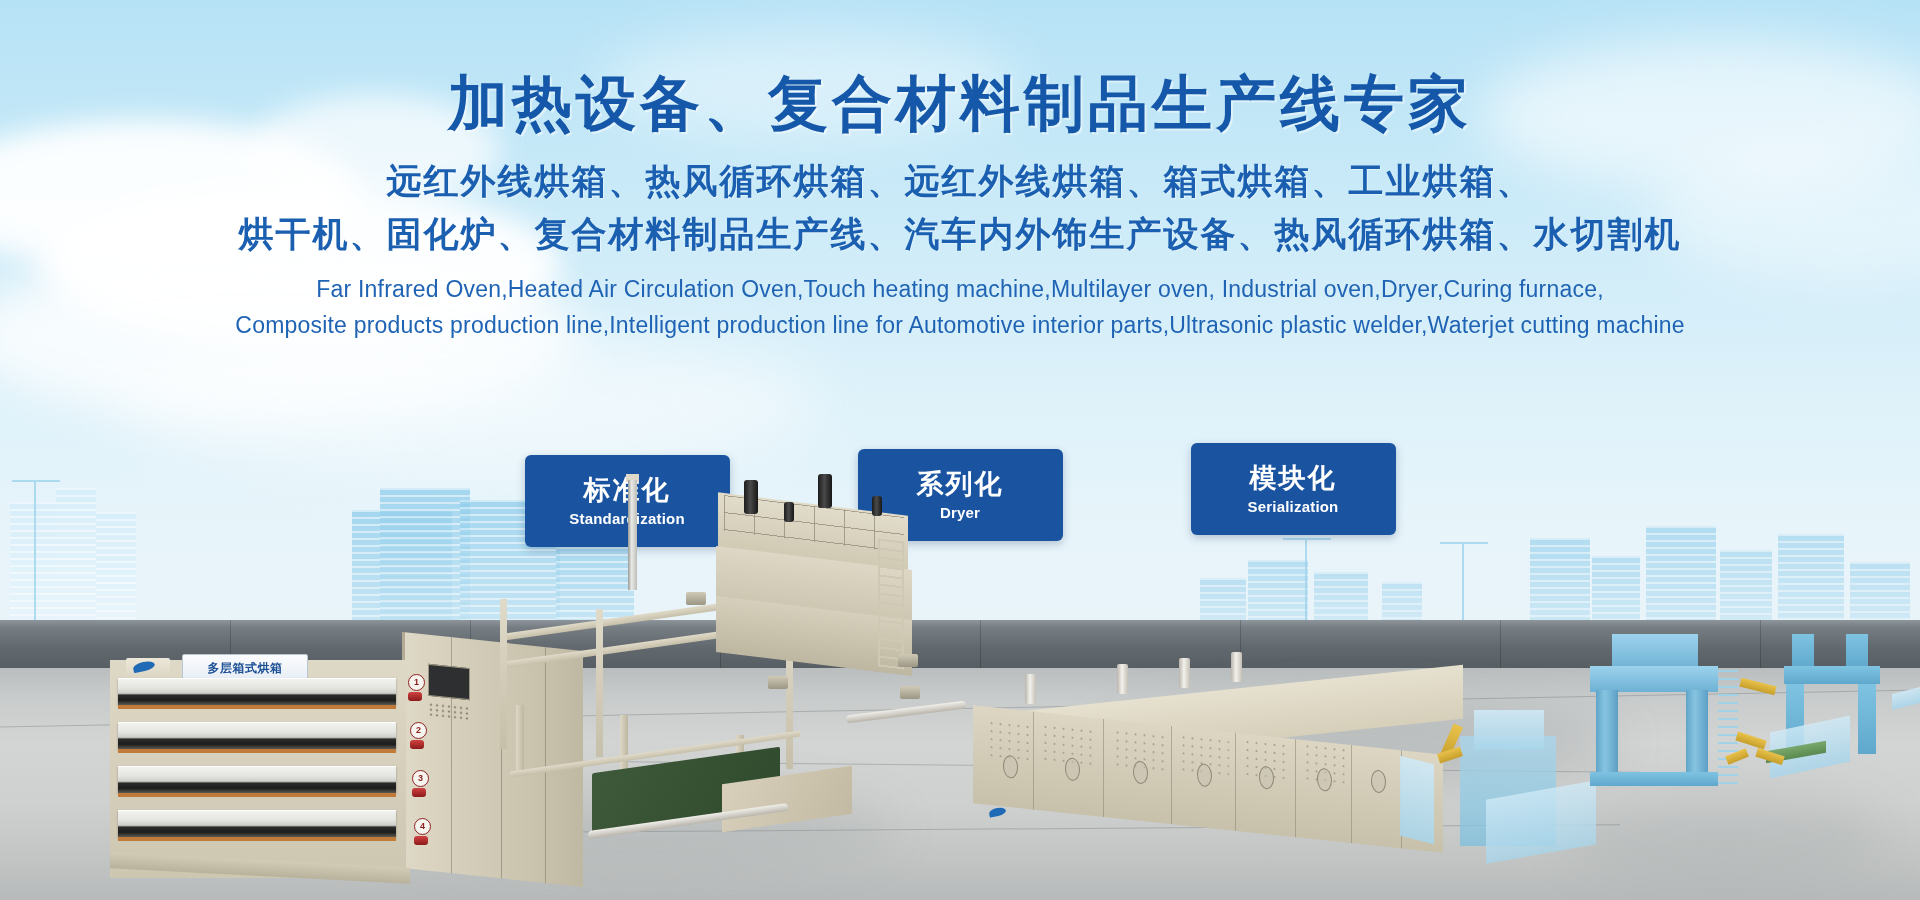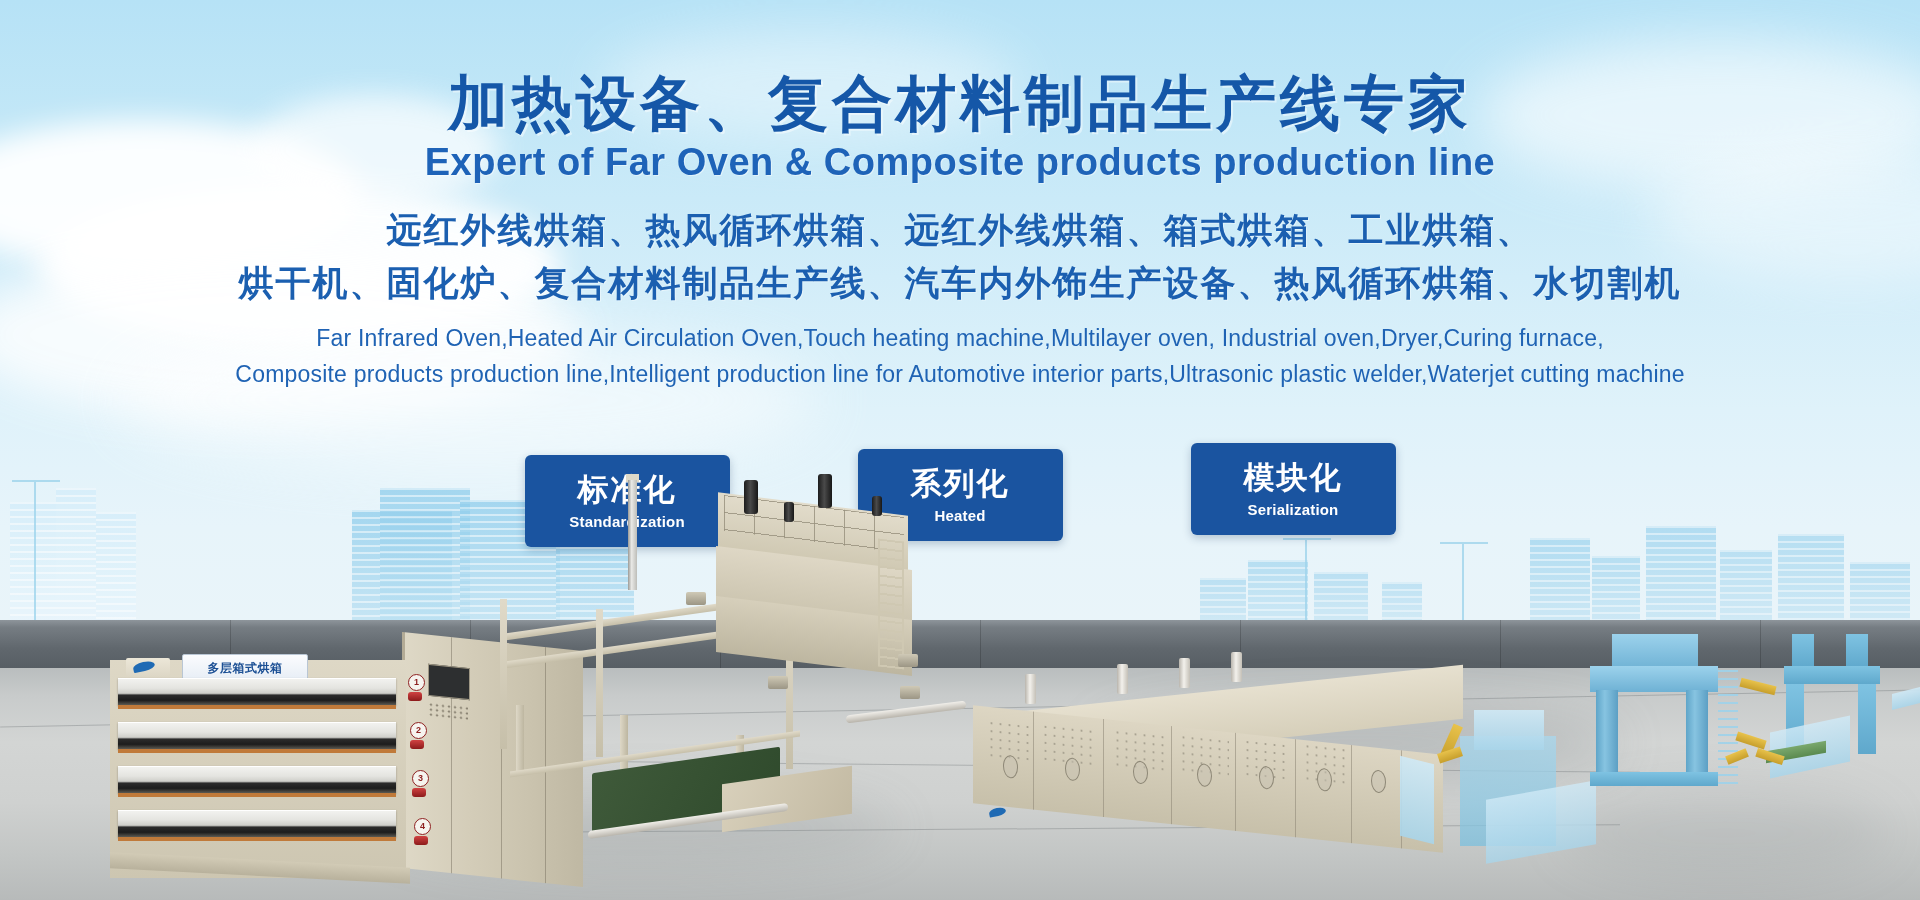--- a/index.html
+++ b/index.html
@@ -81,21 +81,21 @@
   }
 
   
   .badges{position:absolute;left:0;top:455px;width:1920px;display:flex;justify-content:center;align-items:flex-start;}
   .badge{
     width:205px;height:92px;background:#1a54a0;border-radius:6px;
     display:flex;flex-direction:column;align-items:center;justify-content:center;
     box-shadow:0 3px 8px rgba(20,50,90,.25);
   }
   .badge + .badge{margin-left:128px;}
-  .badge .bcn{color:#fff;font-size:31px;font-weight:bold;letter-spacing:2px;line-height:1.1;
+  .badge .bcn{color:#fff;font-size:27px;font-weight:bold;letter-spacing:2px;line-height:1.1;
     font-family:"DejaVu Sans","Liberation Sans",sans-serif;}
   .badge .ben{color:#fff;font-size:15px;font-weight:bold;margin-top:6px;letter-spacing:.2px;}
   .badge.b2{margin-top:-6px;}
   .badge.b3{margin-top:-12px;}
 
   
   .oven{position:absolute;left:110px;top:628px;width:470px;height:268px;}
   .oven .cab{
     position:absolute;left:292px;top:4px;width:178px;height:236px;
     background:linear-gradient(to right,#ded8c6 0%,#d4cdb9 35%,#cac3ae 70%,#bfb8a3 100%);
@@ -256,39 +256,38 @@
     <div class="crack" style="left:0;top:40px;width:1920px;transform:rotate(-1.1deg);"></div>
     <div class="crack" style="left:140px;top:96px;width:1500px;transform:rotate(.6deg);"></div>
     <div class="crack" style="left:520px;top:160px;width:1100px;transform:rotate(-.4deg);"></div>
     <div class="smudge" style="left:1100px;top:40px;width:520px;height:70px;"></div>
     <div class="smudge" style="left:380px;top:120px;width:520px;height:80px;opacity:.6;"></div>
     <div class="smudge" style="left:1560px;top:120px;width:330px;height:90px;opacity:.5;"></div>
   </div>
 
   <div class="copy">
     <div class="title-cn">加热设备、复合材料制品生产线专家</div>
-    <div class="title-en">Expert of Far Oven &amp; Composite products production line</div>
     <div class="sub-cn">
       <div>远红外线烘箱、热风循环烘箱、远红外线烘箱、箱式烘箱、工业烘箱、</div>
       <div>烘干机、固化炉、复合材料制品生产线、汽车内外饰生产设备、热风循环烘箱、水切割机</div>
     </div>
     <div class="sub-en">
       <div>Far Infrared Oven,Heated Air Circulation Oven,Touch heating machine,Multilayer oven, Industrial oven,Dryer,Curing furnace,</div>
       <div>Composite products production line,Intelligent production line for Automotive interior parts,Ultrasonic plastic welder,Waterjet cutting machine</div>
     </div>
   </div>
 
   <div class="badges">
     <div class="badge b1">
       <span class="bcn">标准化</span>
       <span class="ben">Standardization</span>
     </div>
     <div class="badge b2">
       <span class="bcn">系列化</span>
-      <span class="ben">Heated</span>
+      <span class="ben">Dryer</span>
     </div>
     <div class="badge b3">
       <span class="bcn">模块化</span>
       <span class="ben">Serialization</span>
     </div>
   </div>
 
   <div class="oven">
     <div class="cab">
       <div class="cabpanel" style="left:46px"></div>

